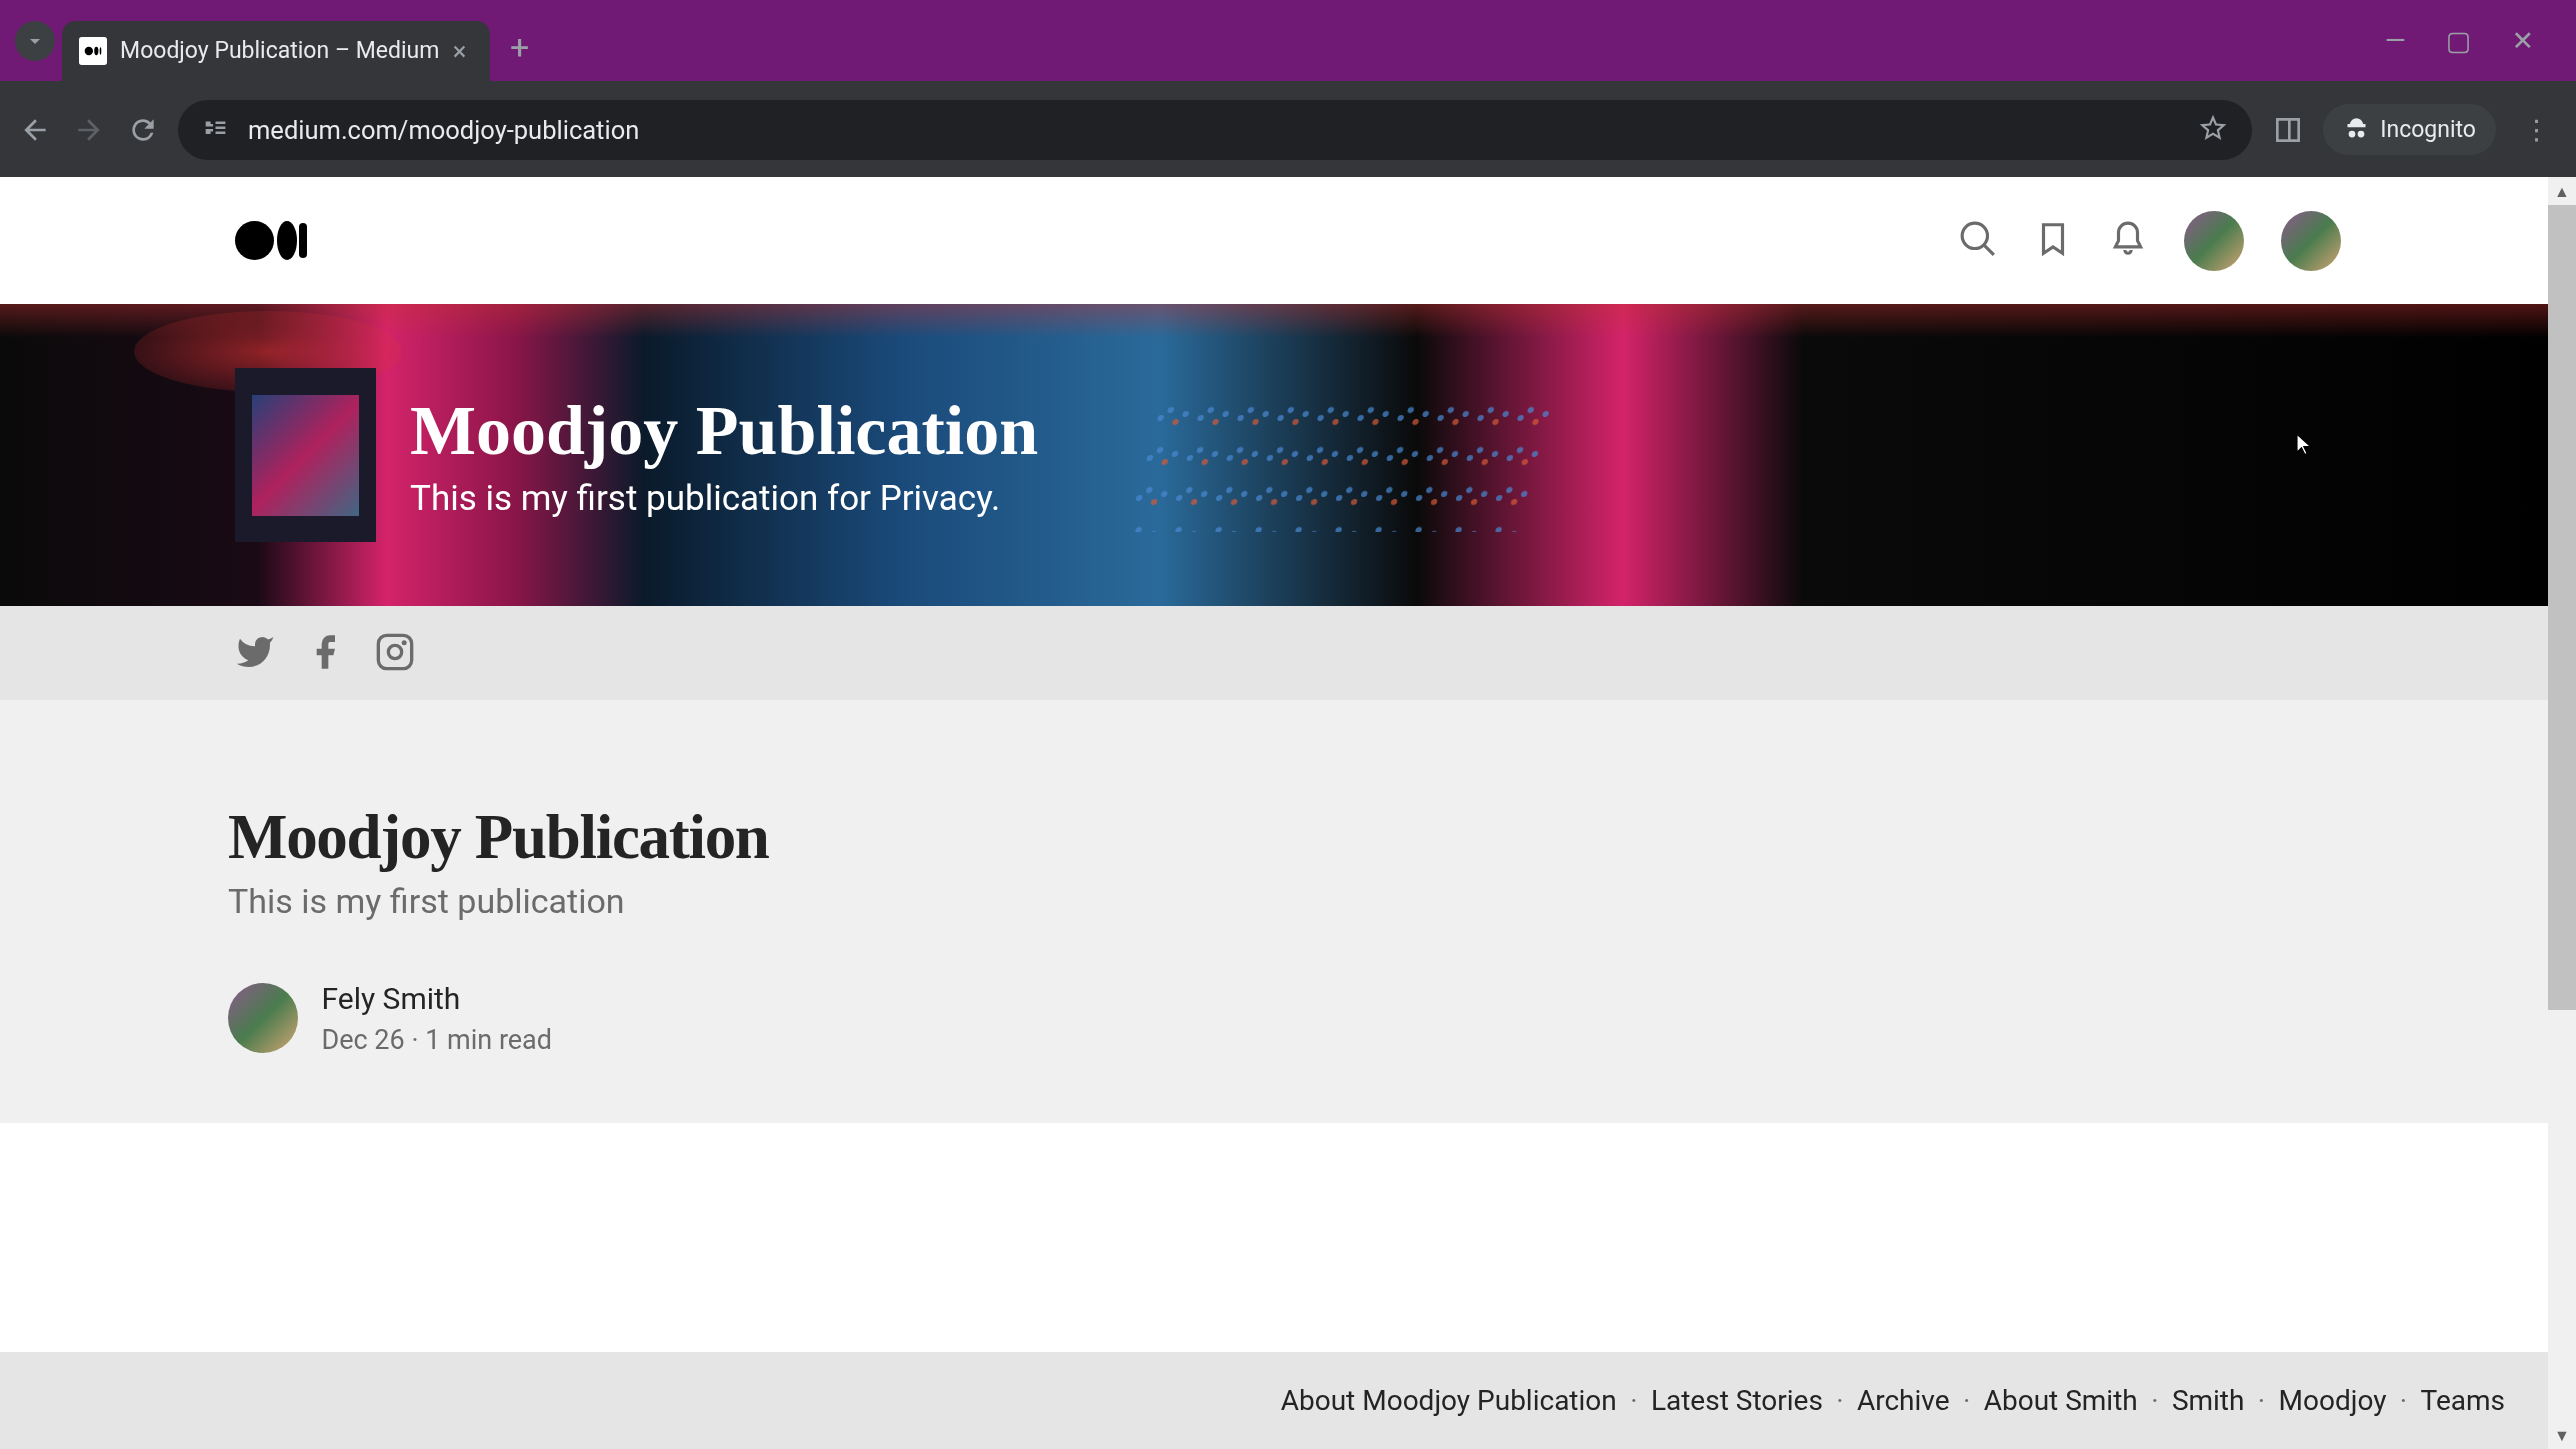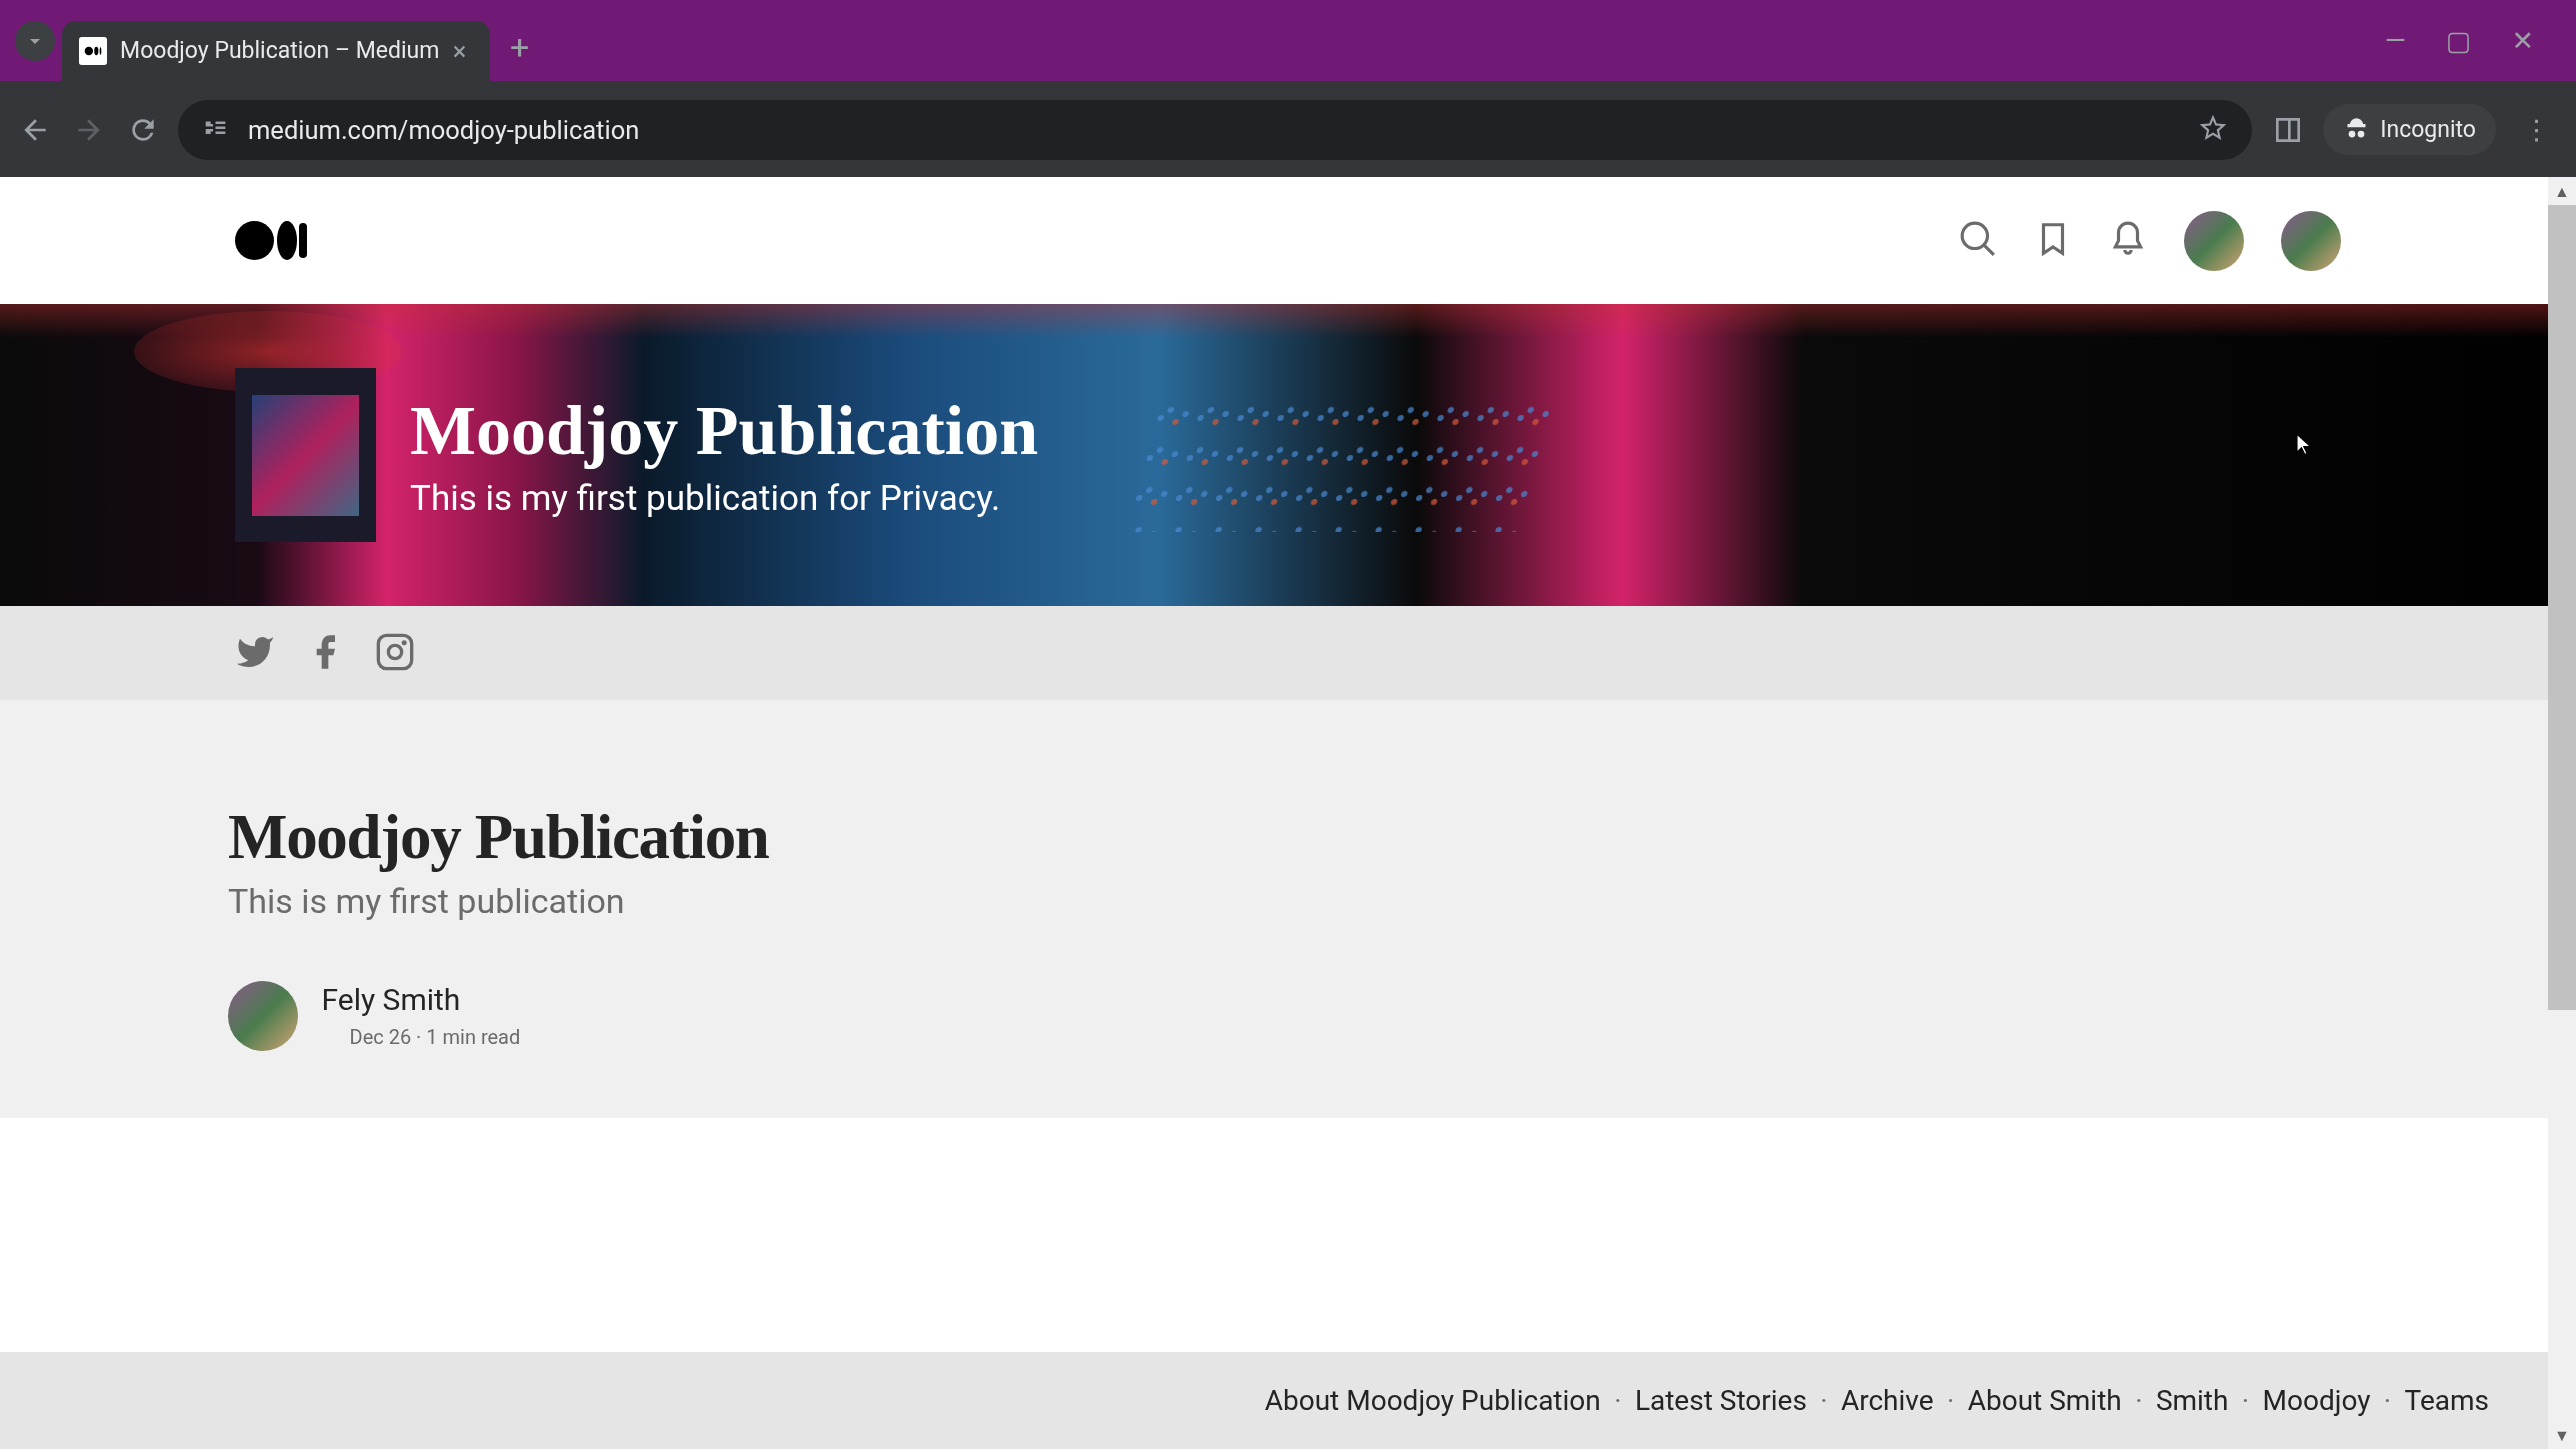--- a/index.html
+++ b/index.html
@@ -328,31 +328,30 @@
     .author-info {
       display: flex;
       flex-direction: column;
       gap: 8px;
     }
     .author-name {
       font-size: 30px;
       color: #242424;
     }
     .article-meta {
-      font-size: 20px;
+      font-size: 27px;
       color: #6b6b6b;
-      margin-left: 28px;
     }
     
     
     .page-footer {
       position: absolute;
       bottom: 0;
       left: 0;
-      right: 20px;
+      right: 4px;
       height: 97px;
       background: #e5e5e5;
       display: flex;
       align-items: center;
       justify-content: flex-end;
       padding: 0 67px;
       gap: 13.4px;
       font-size: 28px;
       color: #242424;
     }

